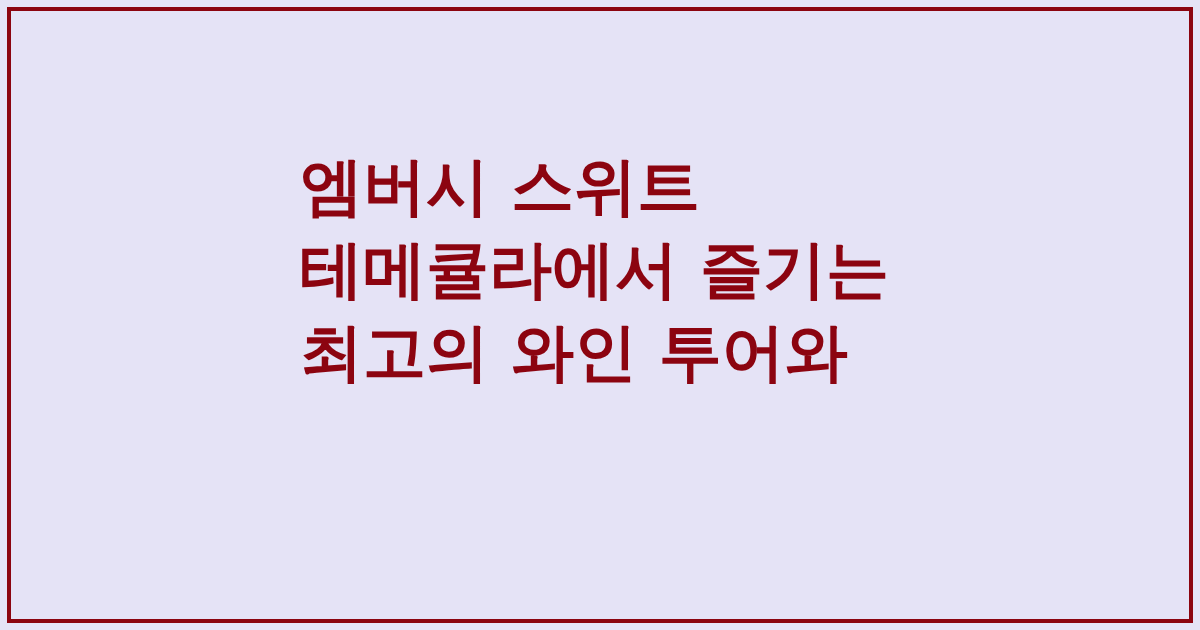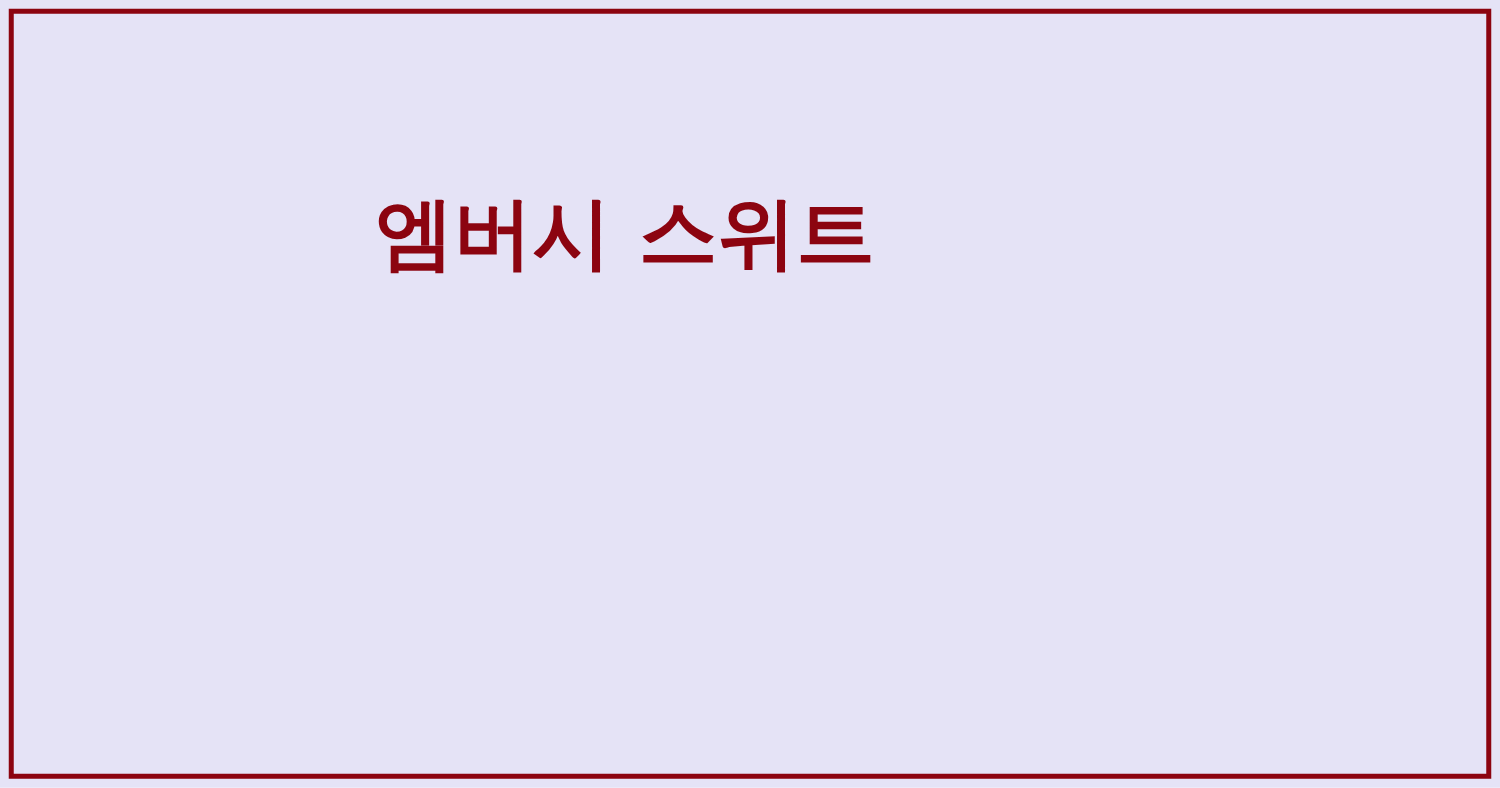--- a/index.html
+++ b/index.html
@@ -57,17 +57,19 @@
 </style>
 </head>
 <body>
 
 <div id="card">
 
   <div id="frame">
 
     <div id="headline-block">
       <span class="headline-line">엠버시 스위트</span>
+      <span class="headline-line">테메큘라에서 즐기는</span>
+      <span class="headline-line">최고의 와인 투어와</span>
     </div>
 
   </div>
 
 </div>
 
 </body></html>

